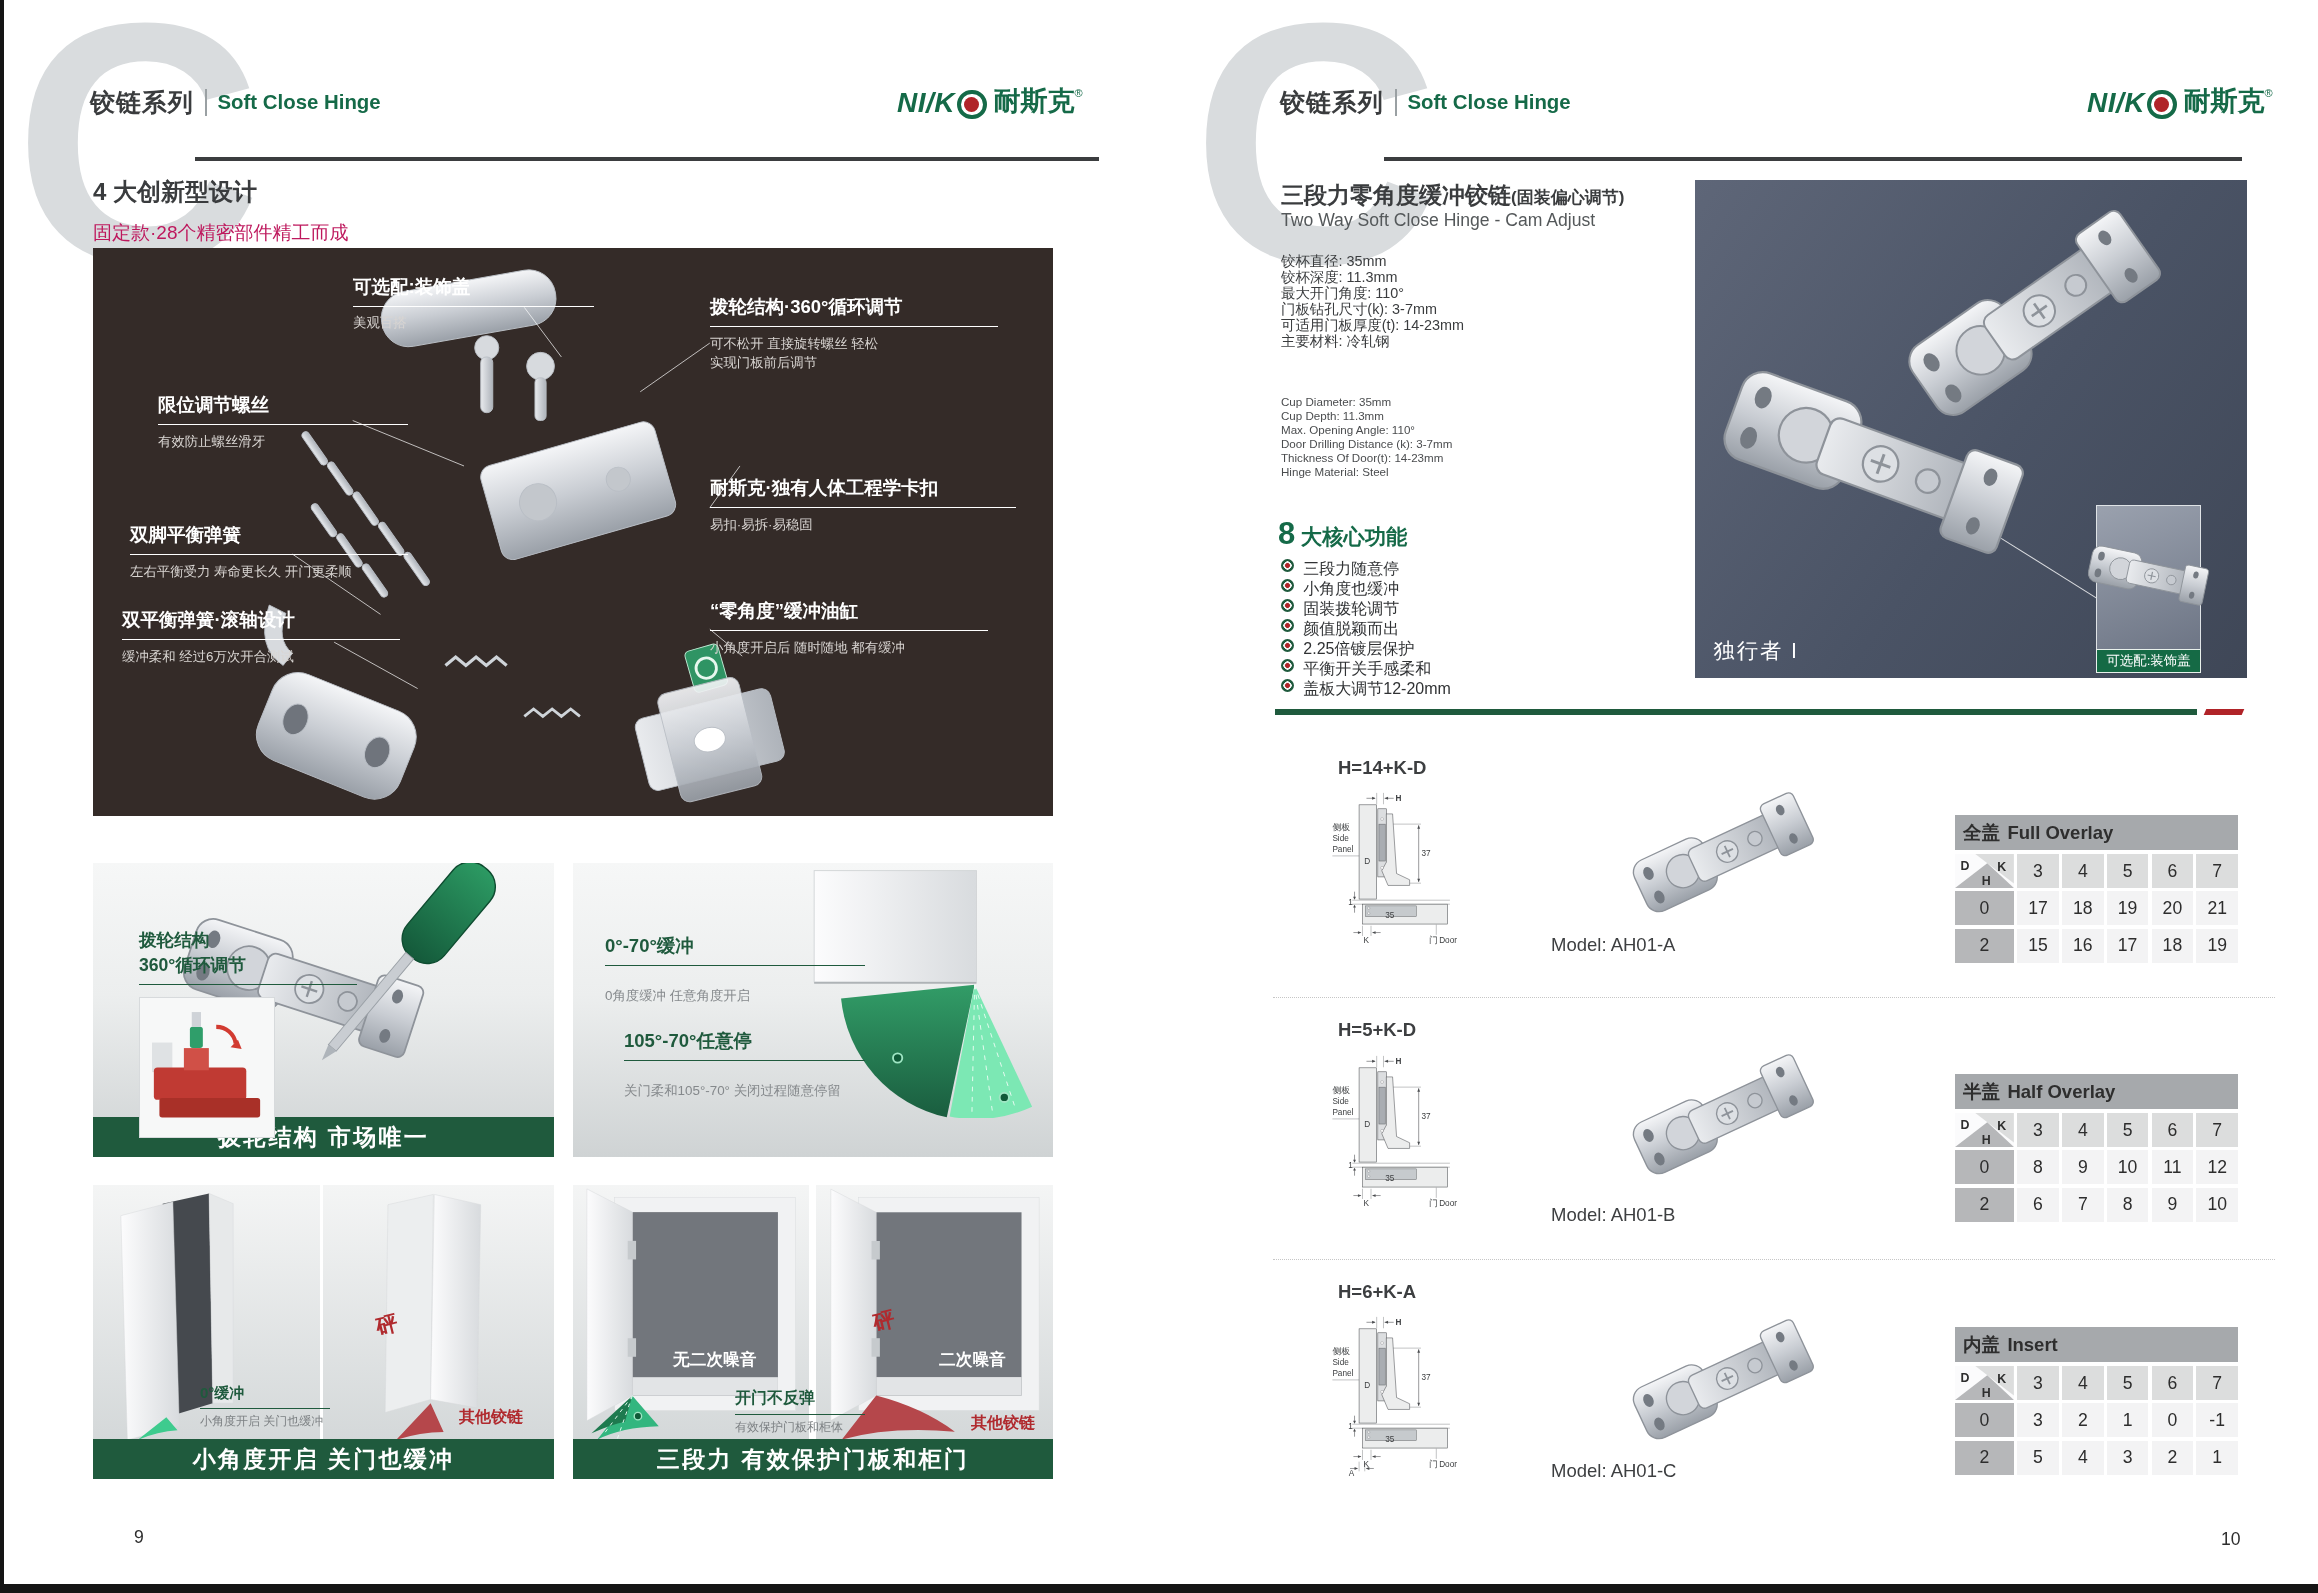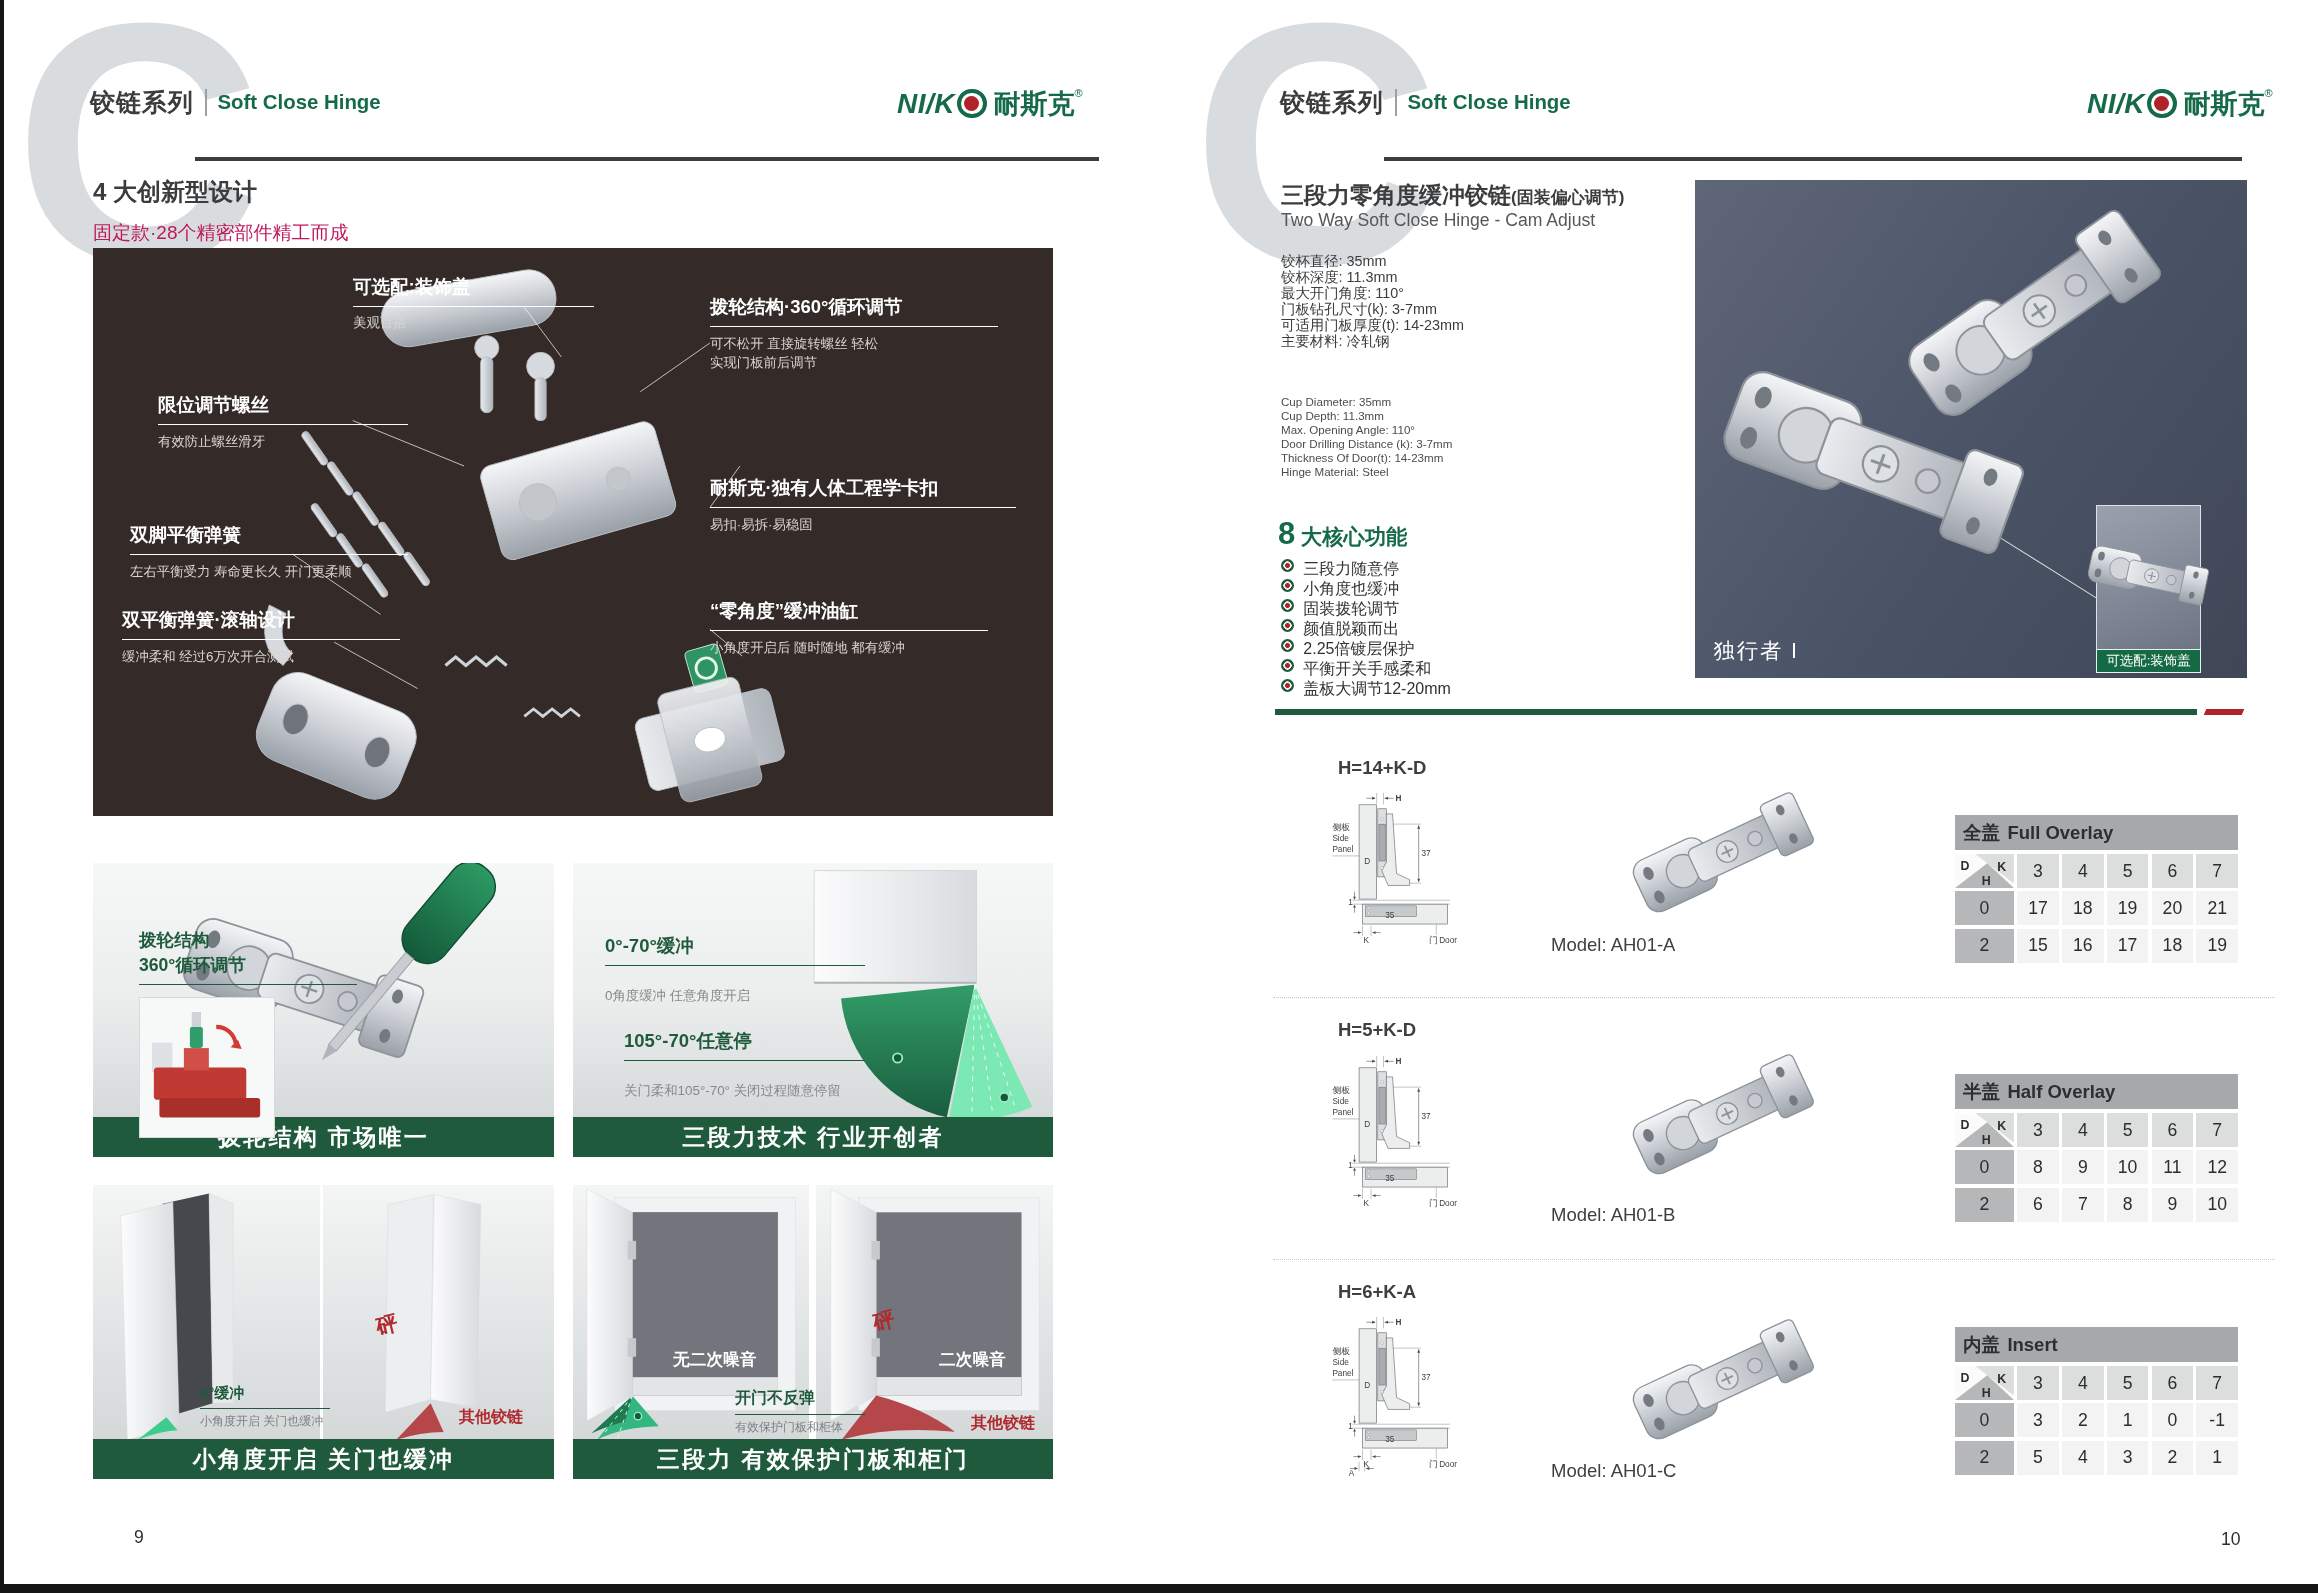--- a/index.html
+++ b/index.html
@@ -4,21 +4,21 @@
 <style>
   html,body{margin:0;padding:0;background:#ffffff}
   #stage{position:relative;width:2333px;height:1594px;background:#fff;overflow:hidden;
          font-family:"Liberation Sans","DejaVu Sans",sans-serif;color:#3a3c3e}
   .abs{position:absolute}
   .wmark{position:absolute;top:-28px;font-size:343px;font-weight:bold;color:#d9dcde;line-height:1;z-index:0;user-select:none}
   .hd{position:absolute;top:86px;height:33px;display:flex;align-items:center;gap:11px;z-index:2}
   .hd-cn{font-size:25px;font-weight:bold;color:#3a3c3e;letter-spacing:0.9px}
   .hd-bar{width:1.9px;height:27px;background:#9aa0a3}
   .hd-en{font-size:20.4px;color:#156a48;font-weight:600}
-  .logo{position:absolute;top:88px;height:31px;display:flex;align-items:center;z-index:2}
+  .logo{position:absolute;top:88px;height:31px;display:flex;align-items:flex-end;z-index:2}
   .lg-lat{font-size:28px;font-weight:800;color:#156a48;font-style:italic;letter-spacing:0.5px}
   .lg-o{width:21.3px;height:21.3px;border:4.6px solid #156a48;border-radius:50%;margin:0 2.3px;position:relative;flex:none}
   .lg-dot{position:absolute;inset:3.2px;border-radius:50%;background:#b02328}
   .lg-cn{font-size:27px;font-weight:900;color:#156a48;margin-left:4.6px}
   .lg-reg{font-size:11px;color:#156a48;align-self:flex-start;margin-top:-0.9px}
   .rule{position:absolute;top:157px;height:4.2px;background:#3b3d3f;z-index:2}
   .sec-t{position:absolute;left:93px;top:176px;font-size:24px;font-weight:bold;color:#3a3c3e;z-index:2}
   .sec-s{position:absolute;left:93px;top:220px;font-size:19px;color:#be185d;z-index:2}
   .dkp{position:absolute;left:93px;top:248px;width:960px;height:568px;background:#342b28;z-index:2;overflow:hidden}
   .dkp svg{position:absolute;inset:0}
@@ -266,21 +266,20 @@
       <circle cx="930" cy="505" r="10" fill="#0f5a38" stroke="#9fe6c4" stroke-width="4"></circle>
     </svg>
     <div class="abs" style="left:32px;top:70px;z-index:3">
       <span class="pb-t" style="min-width:260px">0°-70°缓冲</span>
       <div class="pb-d">0角度缓冲 任意角度开启</div>
     </div>
     <div class="abs" style="left:51px;top:165px;z-index:3">
       <span class="pb-t" style="min-width:241px">105°-70°任意停</span>
       <div class="pb-d">关门柔和105°-70° 关闭过程随意停留</div>
     </div>
-    <div class="cap">三段力技术 行业开创者</div>
   </div>
 
   <div class="panel" style="left:93px;top:1185px;width:461px;height:294px;background:#fff">
     <div class="half" style="left:0;width:227px">
       <svg viewBox="0 0 489 549" style="width:100%;height:100%">
         <polygon points="150,40 250,18 258,470 158,500" fill="#45494e"></polygon>
         <polygon points="250,18 302,40 302,470 258,470" fill="#e7e9ea" stroke="#d5d8da"></polygon>
         <polygon points="60,66 172,36 186,520 74,549" fill="url(#doorg)" stroke="#d5d8da"></polygon>
         <path d="M158,500 L96,549 Q140,530 182,528 Z" fill="#3ecb8e"></path>
       </svg>

